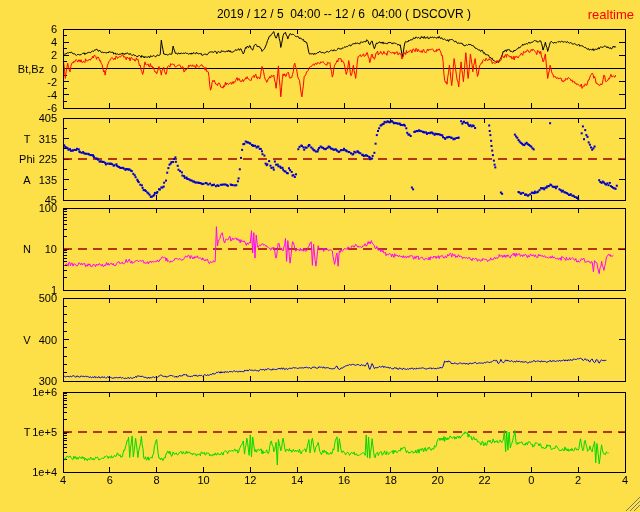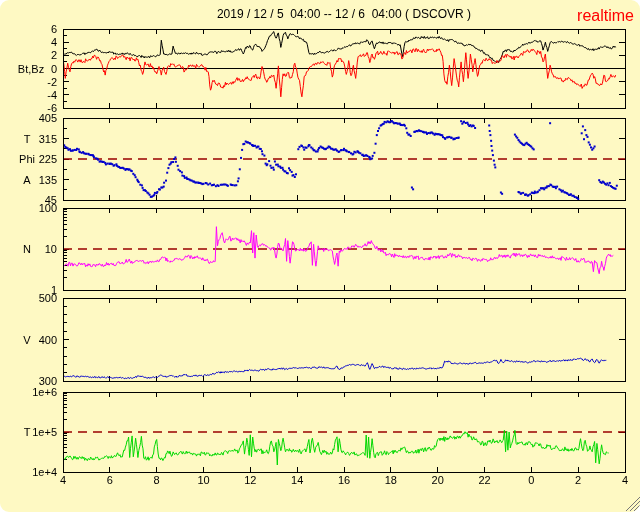--- a/index.html
+++ b/index.html
@@ -1,20 +1,20 @@
 <!DOCTYPE html>
 <html><head>
 <meta charset="utf-8">
 <style>
   html,body{margin:0;padding:0;background:#fff;}
-  .screen{position:relative;width:640px;height:512px;background:#fef9c3;overflow:hidden;
-          font-family:"Liberation Sans",sans-serif;border-radius:9px;}
+  .screen{position:relative;width:640px;height:512px;background:#fde047;overflow:hidden;
+          font-family:"Liberation Sans",sans-serif;}
   .title{position:absolute;left:63px;top:7px;width:562px;text-align:center;
          font-size:12px;color:#000;white-space:pre;}
-  .realtime{position:absolute;right:6px;top:7px;font-size:16px;color:#ff0000;}
+  .realtime{position:absolute;right:6px;top:7px;font-size:13px;color:#ff0000;}
   #chart{position:absolute;left:0;top:0;}
   #chart text{font-family:"Liberation Sans",sans-serif;font-size:11px;fill:#000;}
   .ut{position:absolute;left:63px;top:489px;width:562px;text-align:center;font-size:12px;color:#000;}
 </style>
 </head>
 <body>
 
 <div class="screen">
   <div class="title">2019 / 12 / 5  04:00 -- 12 / 6  04:00 ( DSCOVR )</div>
   <div class="realtime" style="color: rgb(255, 0, 0);">realtime</div>

